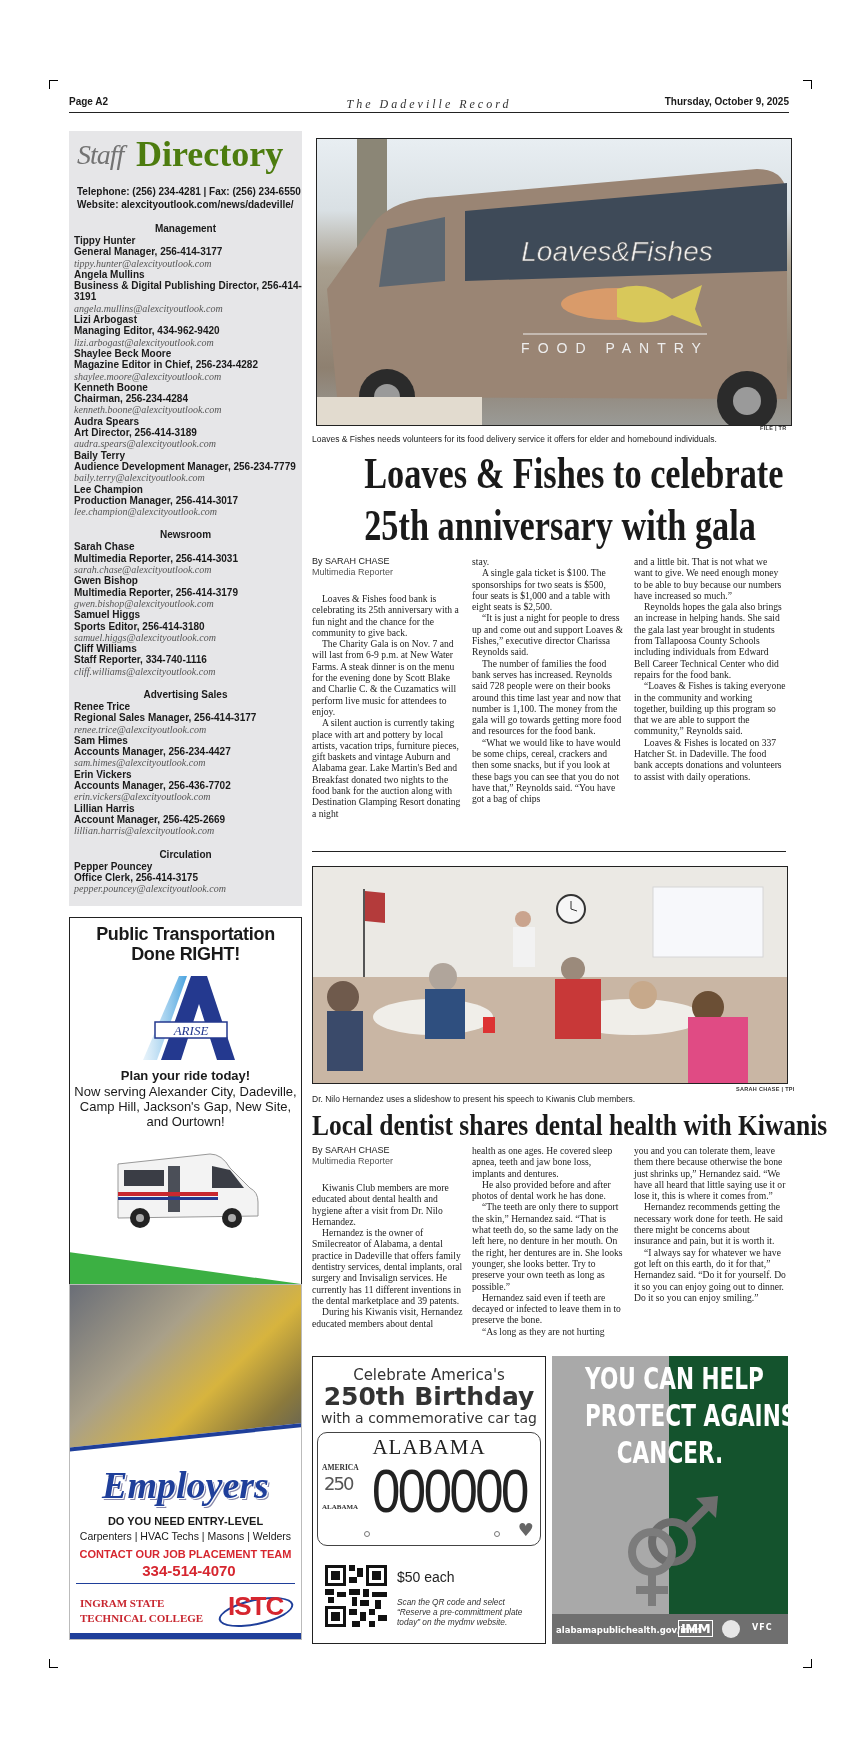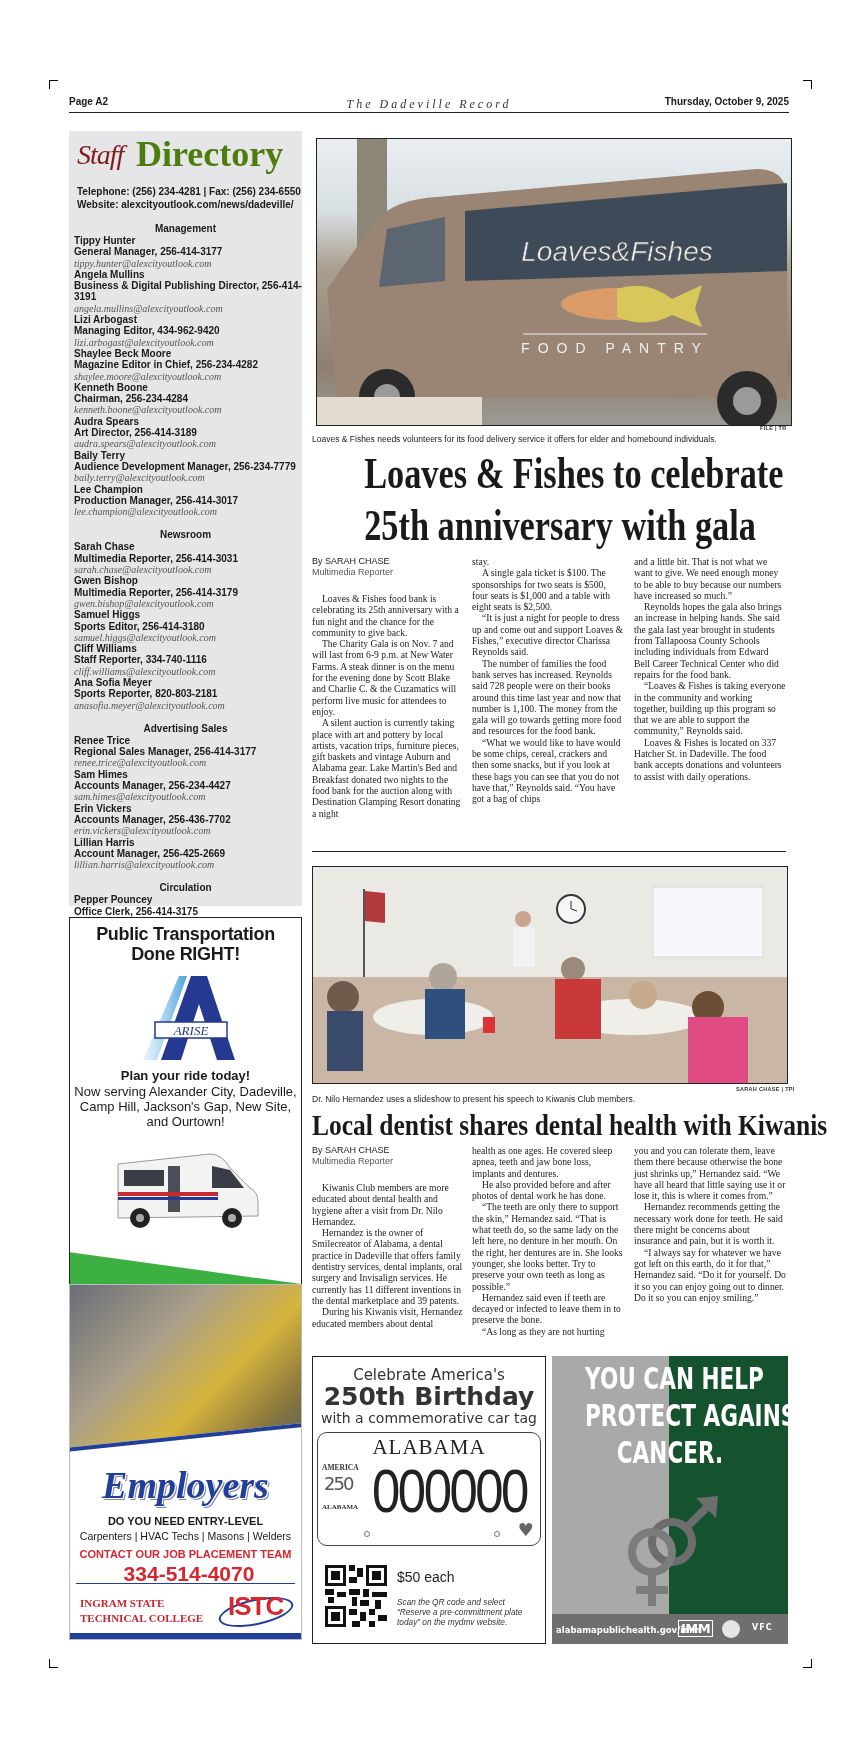--- a/index.html
+++ b/index.html
@@ -11,21 +11,21 @@
   .crop.br { left: 803px; top: 1659px; border-right: 1px solid #000; border-bottom: 1px solid #000; }
 
   .folio { position: absolute; left: 69px; top: 96px; width: 720px; height: 16px; border-bottom: 1.5px solid #222; }
   .folio .pg { position: absolute; left: 0; top: 0; font-family: "Liberation Sans", sans-serif; font-weight: bold; font-size: 10px; }
   .folio .paper { position: absolute; left: 0; right: 0; top: 1px; text-align: center; font-style: italic; font-size: 12px; letter-spacing: 3px; color: #333; }
   .folio .date { position: absolute; right: 0; top: 0; font-family: "Liberation Sans", sans-serif; font-weight: bold; font-size: 10px; }
 
   
   .dir { position: absolute; left: 69px; top: 131px; width: 233px; height: 775px; background: #e6e6e8; font-family: "Liberation Sans", sans-serif; }
   .dir .title { padding: 10px 0 0 8px; height: 38px; position: relative; }
-  .dir .title .staff { font-family: "Liberation Serif", serif; font-style: italic; font-size: 28px; color: #7f1d1d; position: absolute; left: 8px; top: 8px; letter-spacing: -1px; }
+  .dir .title .staff { font-family: "Liberation Serif", serif; font-style: italic; font-size: 28px; color: #737373; position: absolute; left: 8px; top: 8px; letter-spacing: -1px; }
   .dir .title .directory { font-family: "Liberation Serif", serif; font-weight: bold; font-size: 36px; color: #4d7c0f; position: absolute; left: 67px; top: 2px; }
   .dir .contact { font-size: 10px; font-weight: bold; text-align: left; padding-left: 8px; line-height: 13px; margin-top: 6px; }
   .dir .section-head { font-size: 10px; font-weight: bold; text-align: center; margin-top: 12px; margin-bottom: 1px; }
   .dir .person { padding-left: 5px; line-height: 11.3px; }
   .dir .person .nm { font-size: 10px; font-weight: bold; }
   .dir .person .role { font-size: 10px; font-weight: bold; }
   .dir .person .email { font-family: Liberation Serif, serif; font-style: italic; font-size: 10px; color: #555; }
 
   
   .ad-arise { position: absolute; left: 69px; top: 917px; width: 233px; height: 433px; border: 1px solid #222; box-sizing: border-box; background: #fff; overflow: hidden; font-family: "Liberation Sans", sans-serif; text-align: center; }
@@ -38,21 +38,21 @@
   .ad-arise .ph { position: absolute; left: 0; right: 0; bottom: 24px; color: #fff; font-weight: bold; font-size: 13px; }
   .ad-arise .web { position: absolute; left: 0; right: 0; bottom: 7px; color: #fff; font-weight: bold; font-size: 13px; }
 
   .ad-istc { position: absolute; left: 69px; top: 1284px; width: 233px; height: 356px; border: 1px solid #bbb; box-sizing: border-box; overflow: hidden; font-family: "Liberation Sans", sans-serif; background: #fff; }
   .ad-istc .photo { position: absolute; left: 0; top: 0; width: 100%; height: 180px; background: linear-gradient(135deg, #6a6e77 0%, #a9a089 35%, #d7b43e 60%, #8c7a3c 80%, #505760 100%); }
   .ad-istc .swoosh { position: absolute; left: -20px; top: 150px; width: 280px; height: 60px; background: #fff; border-top: 4px solid #1f3f9a; transform: rotate(-6deg); }
   .ad-istc .emp { position: absolute; left: 0; right: 0; top: 178px; text-align: center; font-family: "Liberation Serif", serif; font-style: italic; font-weight: bold; font-size: 38px; color: #1f3f9a; text-shadow: 1px 1px 0 #fff, 2px 2px 0 #88a; }
   .ad-istc .t1 { position: absolute; left: 0; right: 0; top: 230px; text-align: center; font-weight: bold; font-size: 11px; }
   .ad-istc .t2 { position: absolute; left: 0; right: 0; top: 245px; text-align: center; font-size: 10.5px; }
   .ad-istc .t3 { position: absolute; left: 0; right: 0; top: 263px; text-align: center; font-weight: bold; font-size: 11px; color: #d6262f; }
-  .ad-istc .t4 { position: absolute; left: 7px; right: 0; top: 277px; text-align: center; font-weight: bold; font-size: 21px; color: #d6262f; }
+  .ad-istc .t4 { position: absolute; left: 7px; right: 0; top: 277px; text-align: center; font-weight: bold; font-size: 15px; color: #d6262f; }
   .ad-istc .rule { position: absolute; left: 6px; right: 6px; top: 298px; border-top: 1px solid #1f3f9a; }
   .ad-istc .college { position: absolute; left: 10px; top: 311px; font-family: "Liberation Serif", serif; font-weight: bold; font-size: 11px; line-height: 15px; color: #c8262f; }
   .ad-istc .istc { position: absolute; left: 158px; top: 306px; font-weight: bold; font-size: 26px; color: #d6262f; letter-spacing: -1px; }
   .ad-istc .ring { position: absolute; left: 148px; top: 314px; width: 72px; height: 22px; border: 2px solid #1f3f9a; border-radius: 50%; transform: rotate(-12deg); }
   .ad-istc .bar { position: absolute; left: 0; right: 0; bottom: 0; height: 6px; background: #1f3f9a; }
 
   
   .photo1 { position: absolute; left: 312px; top: 134px; width: 474px; height: 286px; border: 1px solid #222; overflow: hidden; background: linear-gradient(180deg, #e8eef2 0%, #d9e0e4 25%, #a9a090 45%, #8e8070 80%, #9a9a96 100%); }
   .credit { position: absolute; font-family: "Liberation Sans", sans-serif; font-size: 5.5px; font-weight: bold; color: #333; letter-spacing: 0.3px; }
   .caption { position: absolute; font-family: "Liberation Sans", sans-serif; font-size: 8.5px; color: #222; }
@@ -181,25 +181,20 @@
       </div>
       <div class="person">
         <div class="nm">Samuel Higgs</div>
         <div class="role">Sports Editor, 256-414-3180</div>
         <div class="email">samuel.higgs@alexcityoutlook.com</div>
       </div>
       <div class="person">
         <div class="nm">Cliff Williams</div>
         <div class="role">Staff Reporter, 334-740-1116</div>
         <div class="email">cliff.williams@alexcityoutlook.com</div>
-      </div>
-      <div class="person">
-        <div class="nm">Ana Sofia Meyer</div>
-        <div class="role">Sports Reporter, 820-803-2181</div>
-        <div class="email">anasofia.meyer@alexcityoutlook.com</div>
       </div>
       <div class="section-head">Advertising Sales</div>
       <div class="person">
         <div class="nm">Renee Trice</div>
         <div class="role">Regional Sales Manager, 256-414-3177</div>
         <div class="email">renee.trice@alexcityoutlook.com</div>
       </div>
       <div class="person">
         <div class="nm">Sam Himes</div>
         <div class="role">Accounts Manager, 256-234-4427</div>

